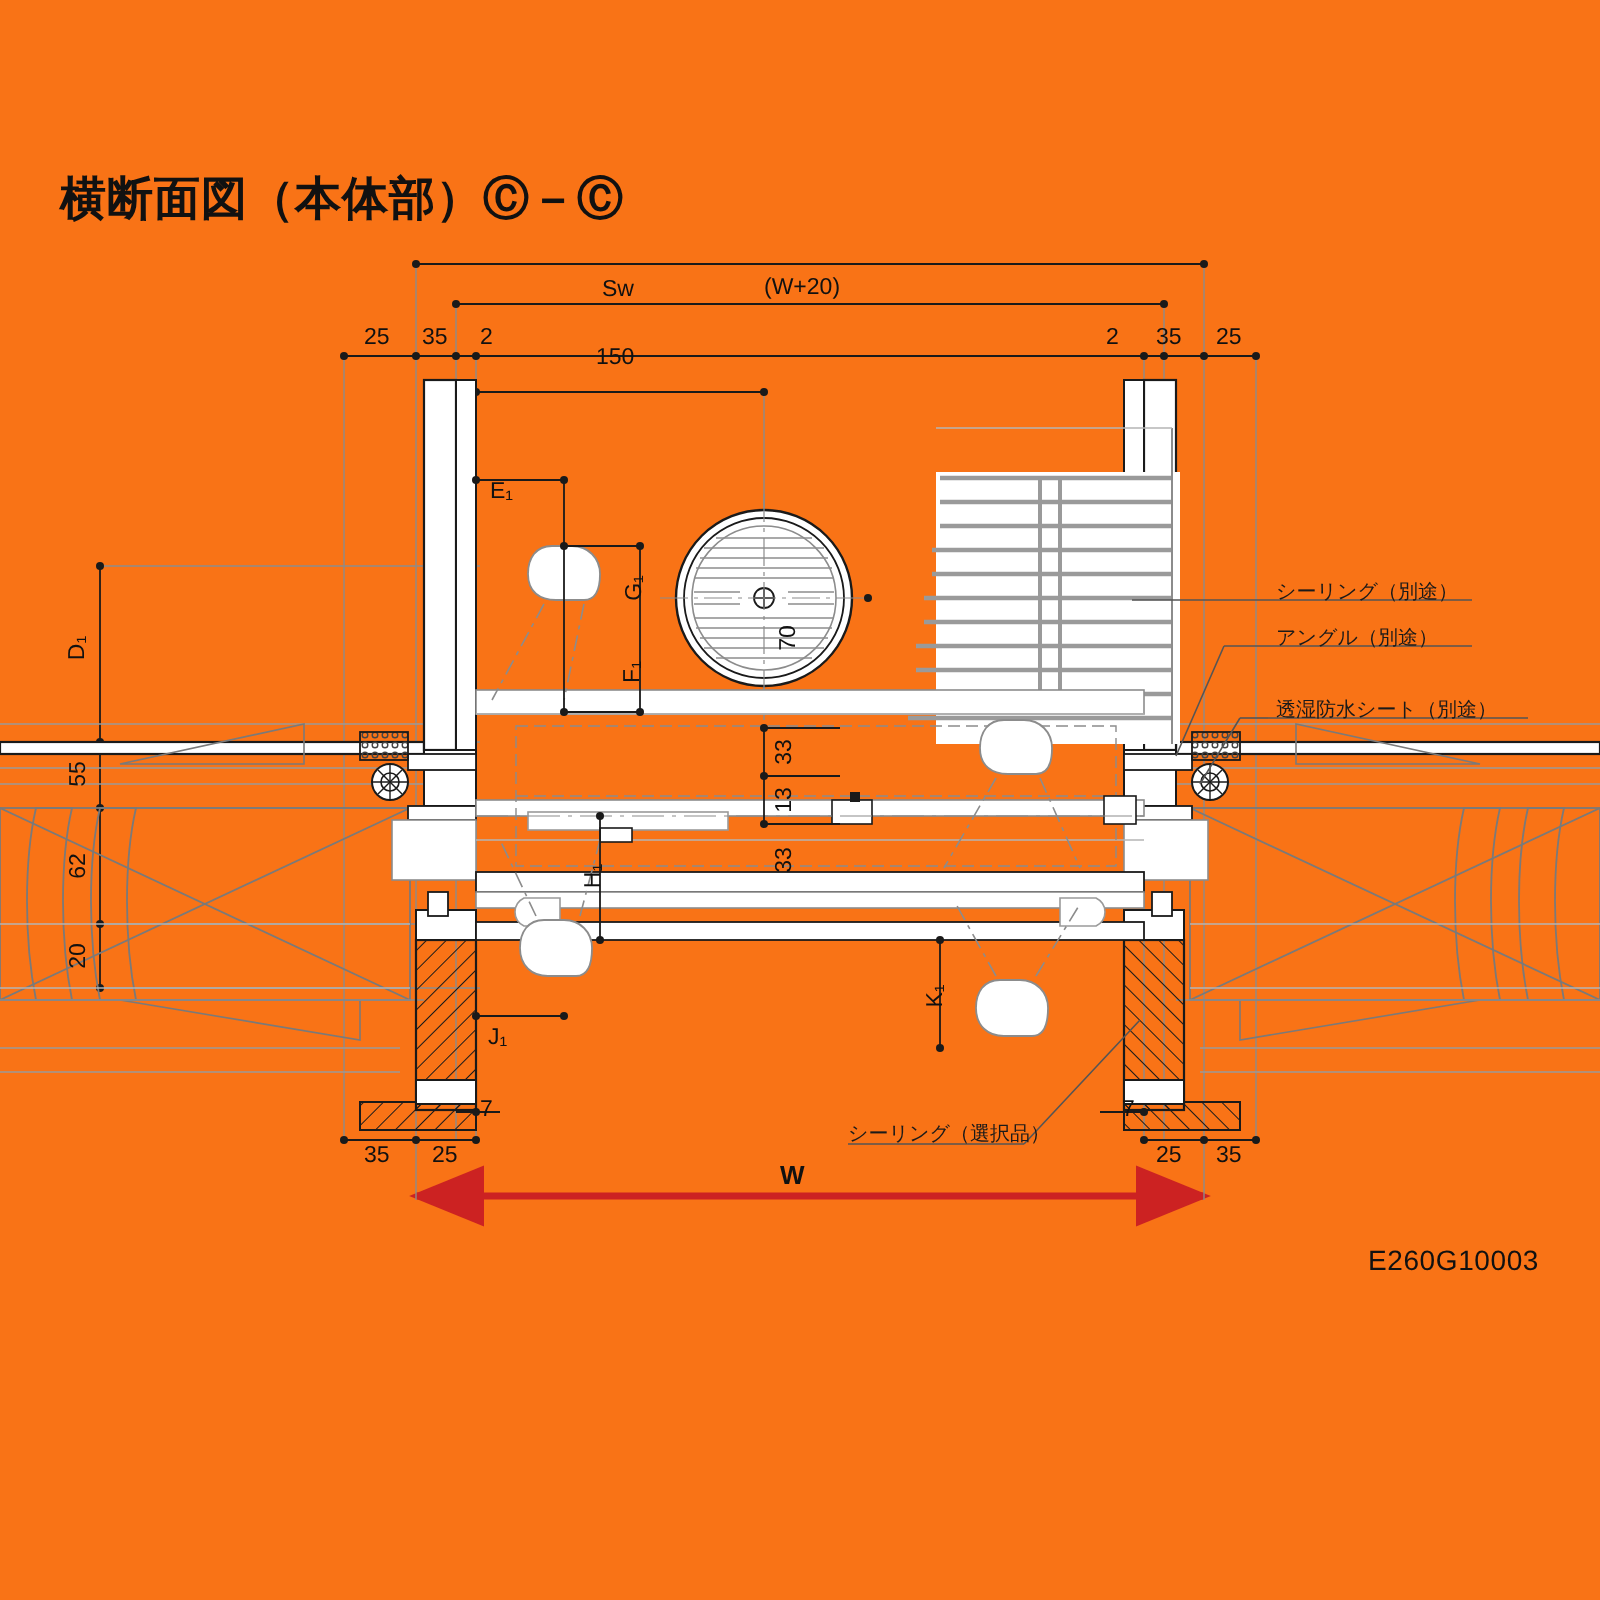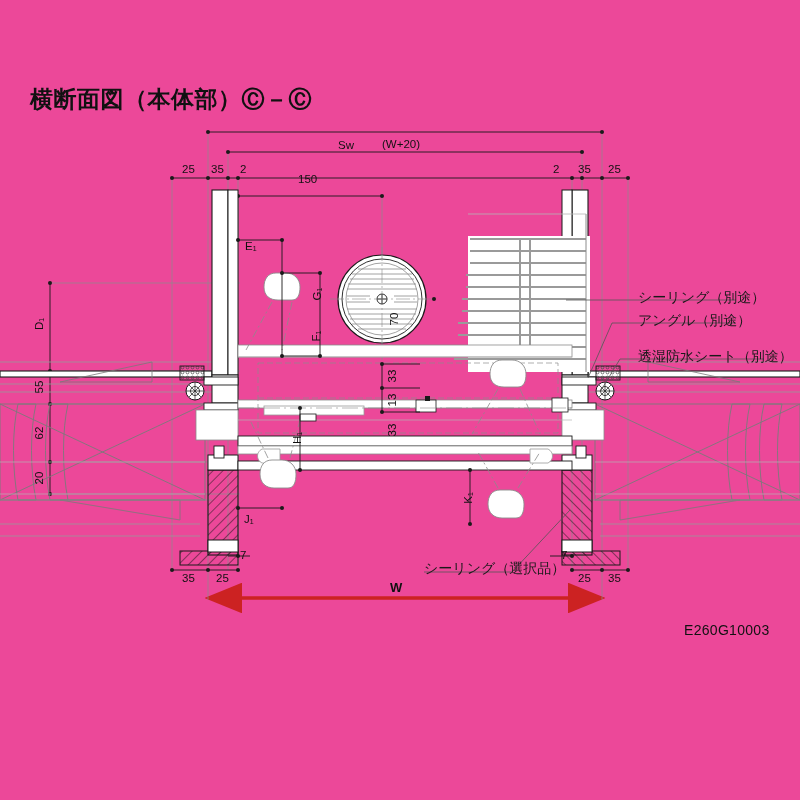--- a/index.html
+++ b/index.html
@@ -12,21 +12,21 @@
     width: 800px;
     height: 800px;
     position: relative;
     overflow: hidden;
     font-family: "Liberation Sans", "DejaVu Sans", sans-serif;
     color: #1a1a1a;
   }
   #sheet {
     position: absolute;
     inset: 0;
-    background: #ec4899;
+    background: #f97316;
   }
   #drawing-svg {
     position: absolute;
     left: 0;
     top: 0;
     width: 800px;
     height: 800px;
     display: block;
   }
   .ttl {
@@ -45,21 +45,21 @@
     left: 684px;
     top: 622px;
     font-size: 14px;
     font-weight: normal;
     letter-spacing: 0.3px;
     white-space: nowrap;
     color: #111111;
   }
   .note {
     position: absolute;
-    font-size: 14px;
+    font-size: 10px;
     white-space: nowrap;
     font-family: "DejaVu Sans", "Liberation Sans", sans-serif;
     color: #1a1a1a;
   }
   .note-seal   { left: 638px; top: 289px; }
   .note-tape   { left: 638px; top: 312px; }
   .note-sheet  { left: 638px; top: 348px; }
   .note-angle  { left: 424px; top: 560px; }
   .dim {
     position: absolute;
@@ -426,21 +426,21 @@
     </g>
 
     <g>
       <line x1="208" y1="598" x2="602" y2="598" stroke="#cc2222" stroke-width="3.4" marker-start="url(#arrL)" marker-end="url(#arrR)"></line>
       <line x1="208" y1="572" x2="208" y2="600" stroke="#8c8c8c" stroke-width="0.7"></line>
       <line x1="602" y1="572" x2="602" y2="600" stroke="#8c8c8c" stroke-width="0.7"></line>
     </g>
   </svg>
 
   <div class="dim" style="left:382px; top:118px;margin-top:20px;">(W+20)</div>
-  <div class="dim" style="left:338px; top:139px;">Sw</div>
+  <div class="dim" style="left:301px; top:139px;">Sw</div>
   <div class="dim" style="left:298px; top:173px;">150</div>
 
   <div class="dim" style="left:182px; top:163px;">25</div>
   <div class="dim" style="left:211px; top:163px;">35</div>
   <div class="dim" style="left:240px; top:163px;">2</div>
 
   <div class="dim" style="left:553px; top:163px;">2</div>
   <div class="dim" style="left:578px; top:163px;">35</div>
   <div class="dim" style="left:608px; top:163px;">25</div>
 

